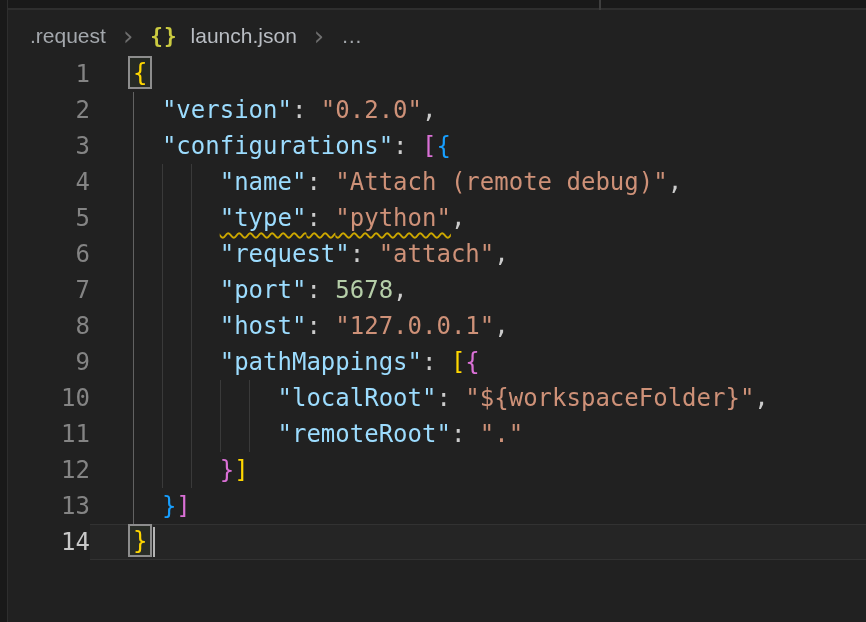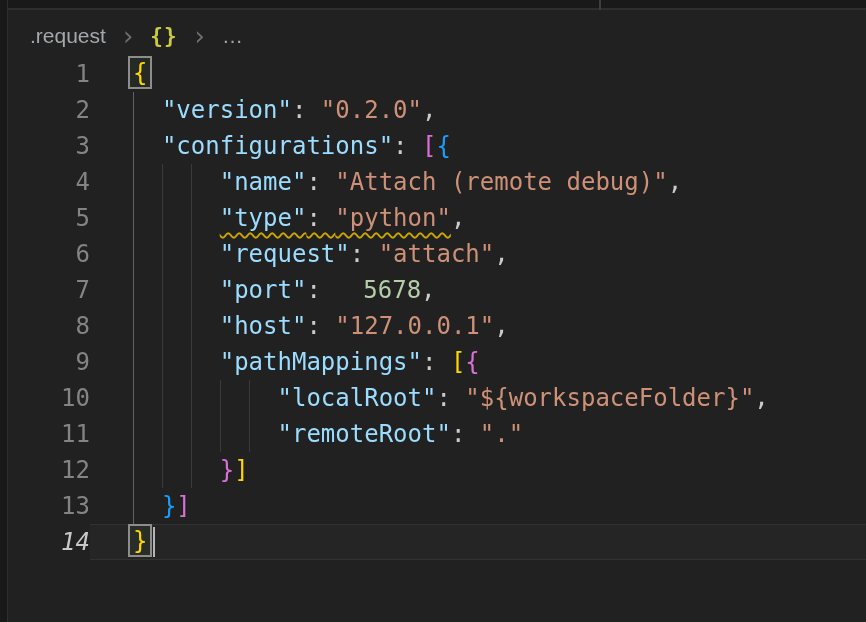--- a/index.html
+++ b/index.html
@@ -26,30 +26,30 @@
   .json-icon { font-family:"DejaVu Sans Mono", monospace; font-size:21px; font-weight:bold;
                color:#cbcb41; letter-spacing:1px; }
   .chev { color:#6e6e6e; font-size:26px; line-height:20px; font-family:"DejaVu Sans", sans-serif; }
 
   
   .code { position:absolute; left:8px; top:56px; width:858px;
           font-family:"DejaVu Sans Mono", monospace; font-size:24px; line-height:36px;
           white-space:pre; }
   .code-line { display:flex; height:36px; }
   .gutter { flex:0 0 82px; text-align:right; color:#848484; user-select:none; }
-  .gutter.active { color:#c8c8c8;font-style:italic; }
+  .gutter.active { color:#c8c8c8; }
   .content { flex:1 1 auto; position:relative; padding-left:43px; height:36px; }
   .content.current { background:#252525;
                      box-shadow: inset 0 1px 0 #323232, inset 0 -1px 0 #323232; }
   .guide { position:absolute; top:0; bottom:0; width:0; border-left:1px solid #3a3a3a; }
   .guide.g0 { border-left-color:#626262; }
 
   .tk-key  { color:#9cdcfe; }
   .tk-str  { color:#ce9178; }
-  .tk-num  { color:#b5cea8;margin-left:28px; }
+  .tk-num  { color:#b5cea8; }
   .tk-punc { color:#cccccc; }
   .tk-b1   { color:#ffd700; }
   .tk-b2   { color:#da70d6; }
   .tk-b3   { color:#179fff; }
 
   .match { display:inline-block; height:33px; line-height:30px; vertical-align:top;
            border:2px solid #8d8d8d; padding:0 3px; margin-left:-5px;
            background:rgba(70,110,60,0.12); }
   .wavy { text-decoration:underline; text-decoration-style:wavy;
           text-decoration-color:#ccA700; text-decoration-thickness:1.5px;
@@ -66,20 +66,21 @@
     <span class="tab-divider"></span>
   </div>
 
   <div class="sidebar-edge"></div>
 
   <div class="breadcrumb">
     <span class="crumb">.request</span>
     <span class="chev">›</span>
     <span class="crumb-file">
       <span class="json-icon">{}</span>
+      <span>launch.json</span>
     </span>
     <span class="chev">›</span>
     <span class="crumb">…</span>
   </div>
 
   <div class="code" id="code-lines"><div class="code-line"><span class="gutter">1</span><span class="content"><span></span><span class="tk-b1 match">{</span></span></div><div class="code-line"><span class="gutter">2</span><span class="content"><span class="guide g0" style="left: calc(0ch + 43px);"></span><span>  </span><span class="tk-key">"version"</span><span class="tk-punc">: </span><span class="tk-str">"0.2.0"</span><span class="tk-punc">,</span></span></div><div class="code-line"><span class="gutter">3</span><span class="content"><span class="guide g0" style="left: calc(0ch + 43px);"></span><span>  </span><span class="tk-key">"configurations"</span><span class="tk-punc">: </span><span class="tk-b2">[</span><span class="tk-b3">{</span></span></div><div class="code-line"><span class="gutter">4</span><span class="content"><span class="guide g0" style="left: calc(0ch + 43px);"></span><span class="guide" style="left: calc(2ch + 43px);"></span><span class="guide" style="left: calc(4ch + 43px);"></span><span>      </span><span class="tk-key">"name"</span><span class="tk-punc">: </span><span class="tk-str">"Attach (remote debug)"</span><span class="tk-punc">,</span></span></div><div class="code-line"><span class="gutter">5</span><span class="content"><span class="guide g0" style="left: calc(0ch + 43px);"></span><span class="guide" style="left: calc(2ch + 43px);"></span><span class="guide" style="left: calc(4ch + 43px);"></span><span>      </span><span class="wavy"><span class="tk-key">"type"</span><span class="tk-punc">: </span><span class="tk-str">"python"</span></span><span class="tk-punc">,</span></span></div><div class="code-line"><span class="gutter">6</span><span class="content"><span class="guide g0" style="left: calc(0ch + 43px);"></span><span class="guide" style="left: calc(2ch + 43px);"></span><span class="guide" style="left: calc(4ch + 43px);"></span><span>      </span><span class="tk-key">"request"</span><span class="tk-punc">: </span><span class="tk-str">"attach"</span><span class="tk-punc">,</span></span></div><div class="code-line"><span class="gutter">7</span><span class="content"><span class="guide g0" style="left: calc(0ch + 43px);"></span><span class="guide" style="left: calc(2ch + 43px);"></span><span class="guide" style="left: calc(4ch + 43px);"></span><span>      </span><span class="tk-key">"port"</span><span class="tk-punc">: </span><span class="tk-num">5678</span><span class="tk-punc">,</span></span></div><div class="code-line"><span class="gutter">8</span><span class="content"><span class="guide g0" style="left: calc(0ch + 43px);"></span><span class="guide" style="left: calc(2ch + 43px);"></span><span class="guide" style="left: calc(4ch + 43px);"></span><span>      </span><span class="tk-key">"host"</span><span class="tk-punc">: </span><span class="tk-str">"127.0.0.1"</span><span class="tk-punc">,</span></span></div><div class="code-line"><span class="gutter">9</span><span class="content"><span class="guide g0" style="left: calc(0ch + 43px);"></span><span class="guide" style="left: calc(2ch + 43px);"></span><span class="guide" style="left: calc(4ch + 43px);"></span><span>      </span><span class="tk-key">"pathMappings"</span><span class="tk-punc">: </span><span class="tk-b1">[</span><span class="tk-b2">{</span></span></div><div class="code-line"><span class="gutter">10</span><span class="content"><span class="guide g0" style="left: calc(0ch + 43px);"></span><span class="guide" style="left: calc(2ch + 43px);"></span><span class="guide" style="left: calc(4ch + 43px);"></span><span class="guide" style="left: calc(6ch + 43px);"></span><span class="guide" style="left: calc(8ch + 43px);"></span><span>          </span><span class="tk-key">"localRoot"</span><span class="tk-punc">: </span><span class="tk-str">"${workspaceFolder}"</span><span class="tk-punc">,</span></span></div><div class="code-line"><span class="gutter">11</span><span class="content"><span class="guide g0" style="left: calc(0ch + 43px);"></span><span class="guide" style="left: calc(2ch + 43px);"></span><span class="guide" style="left: calc(4ch + 43px);"></span><span class="guide" style="left: calc(6ch + 43px);"></span><span class="guide" style="left: calc(8ch + 43px);"></span><span>          </span><span class="tk-key">"remoteRoot"</span><span class="tk-punc">: </span><span class="tk-str">"."</span></span></div><div class="code-line"><span class="gutter">12</span><span class="content"><span class="guide g0" style="left: calc(0ch + 43px);"></span><span class="guide" style="left: calc(2ch + 43px);"></span><span class="guide" style="left: calc(4ch + 43px);"></span><span>      </span><span class="tk-b2">}</span><span class="tk-b1">]</span></span></div><div class="code-line"><span class="gutter">13</span><span class="content"><span class="guide g0" style="left: calc(0ch + 43px);"></span><span>  </span><span class="tk-b3">}</span><span class="tk-b2">]</span></span></div><div class="code-line"><span class="gutter active">14</span><span class="content current"><span></span><span class="tk-b1 match">}</span><span class="cursor"></span></span></div></div>
 
 </div>
 
 </body></html>

